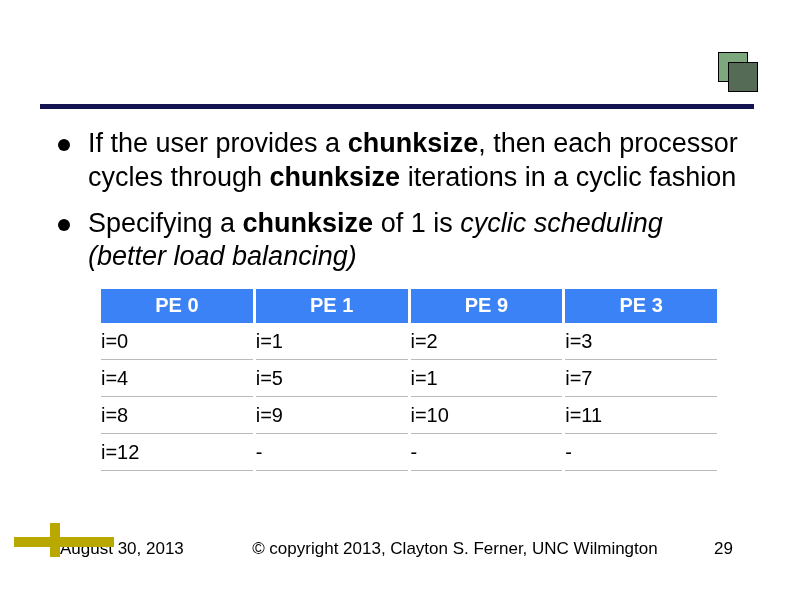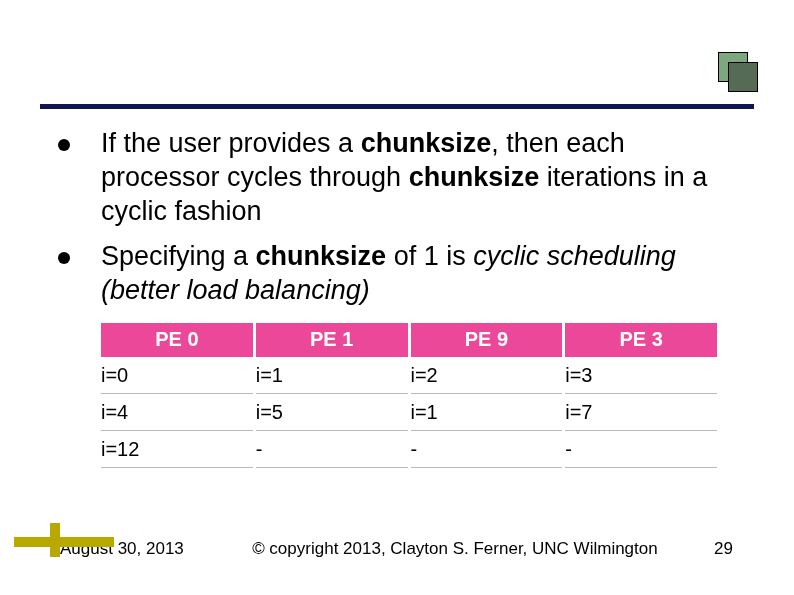--- a/index.html
+++ b/index.html
@@ -67,32 +67,31 @@
     background: #000;
     border-radius: 50%;
     margin-top: 12px;
     margin-right: 18px;
     flex-shrink: 0;
   }
   .bullet-text {
     font-size: 27px;
     line-height: 1.25;
     color: #000;
-    margin-left: 13px;
   }
   .bold { font-weight: bold; }
   .italic { font-style: italic; }
   .table {
     margin: 14px 20px 0 40px;
     border-collapse: separate;
     border-spacing: 3px 1px;
     width: calc(100% - 60px);
   }
   .table th {
-    background: #ec4899;
+    background: #3b82f6;
     color: #fff;
     font-weight: bold;
     font-size: 20px;
     padding: 5px 0 6px 0;
     text-align: center;
   }
   .table td {
     font-size: 20px;
     color: #000;
     text-align: left;
@@ -177,20 +176,26 @@
             <td>i=2</td>
             <td>i=3</td>
           </tr>
           <tr>
             <td>i=4</td>
             <td>i=5</td>
             <td>i=1</td>
             <td>i=7</td>
           </tr>
           <tr>
+            <td>i=8</td>
+            <td>i=9</td>
+            <td>i=10</td>
+            <td>i=11</td>
+          </tr>
+          <tr>
             <td>i=12</td>
             <td>-</td>
             <td>-</td>
             <td>-</td>
           </tr>
         </tbody>
     </table>
   </div>
 
   <div class="footer">

